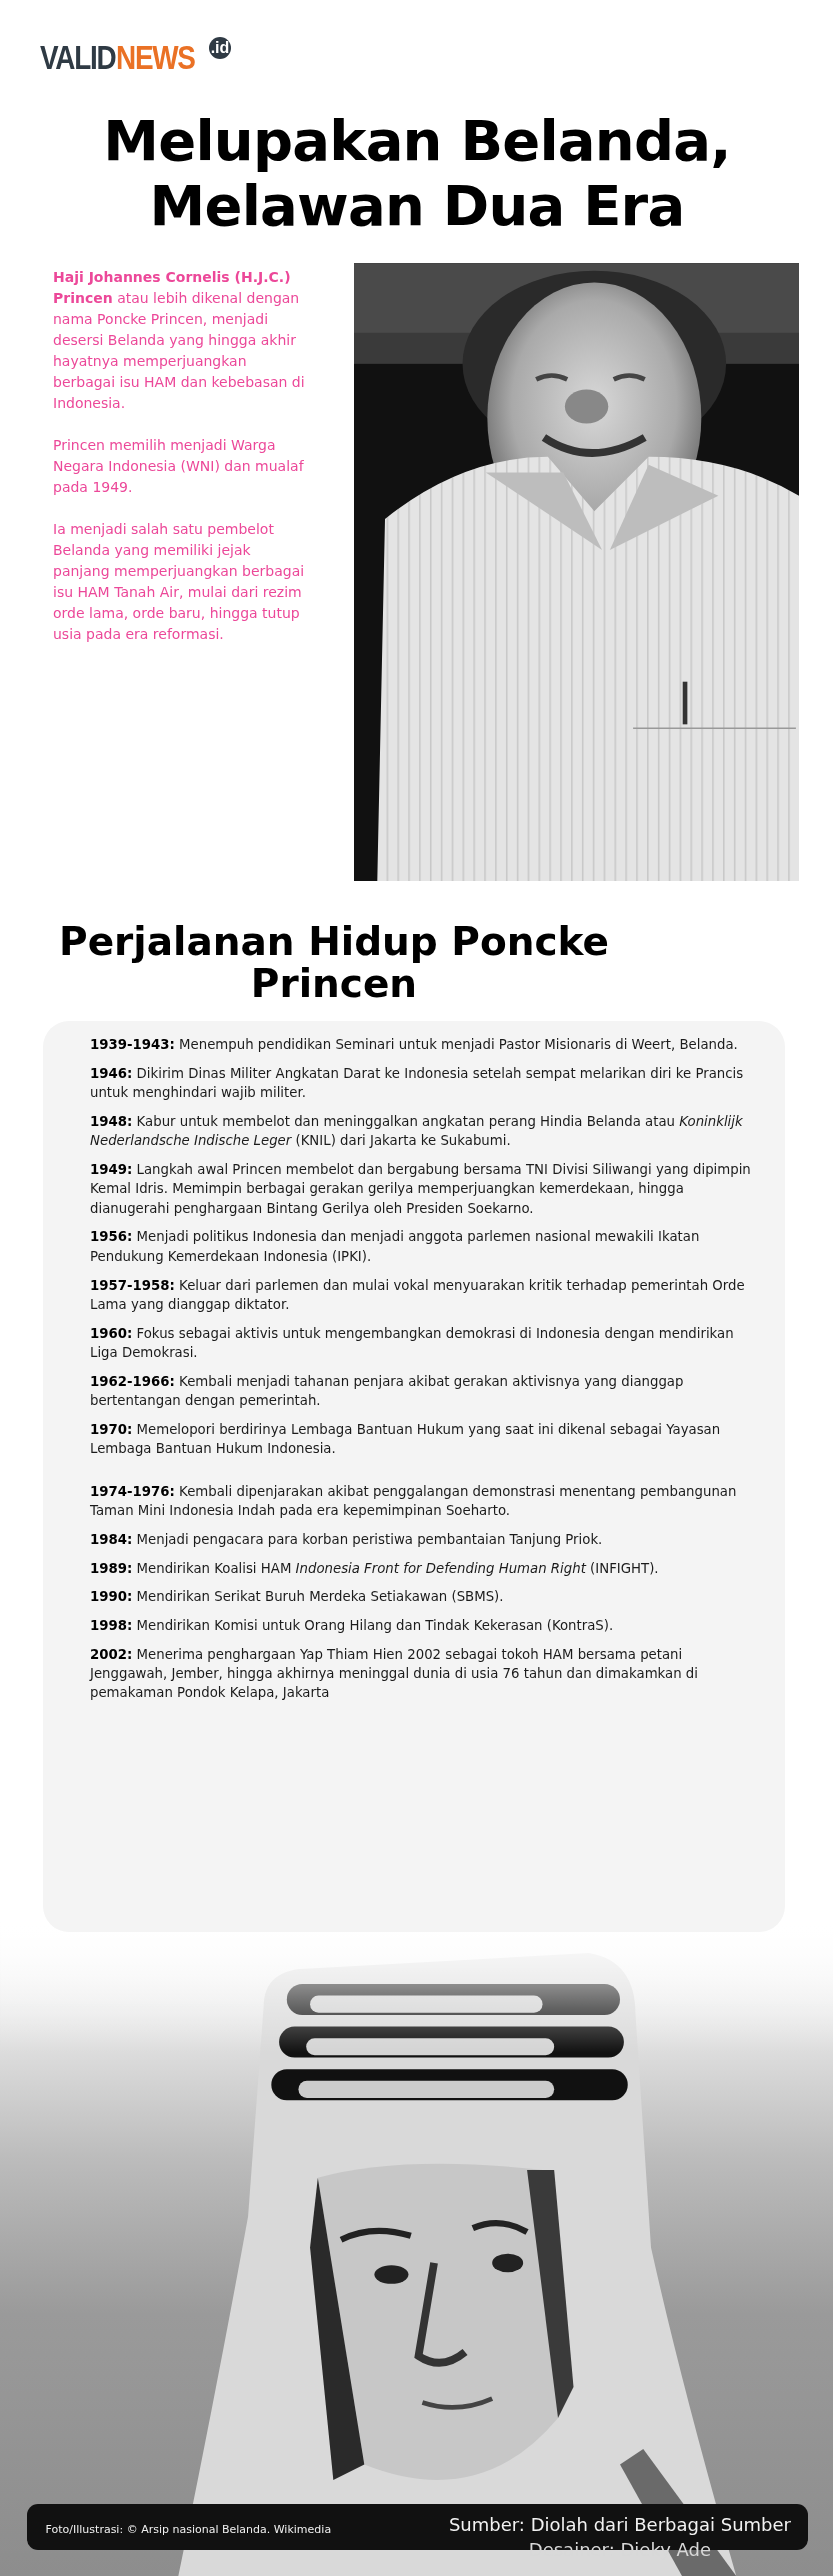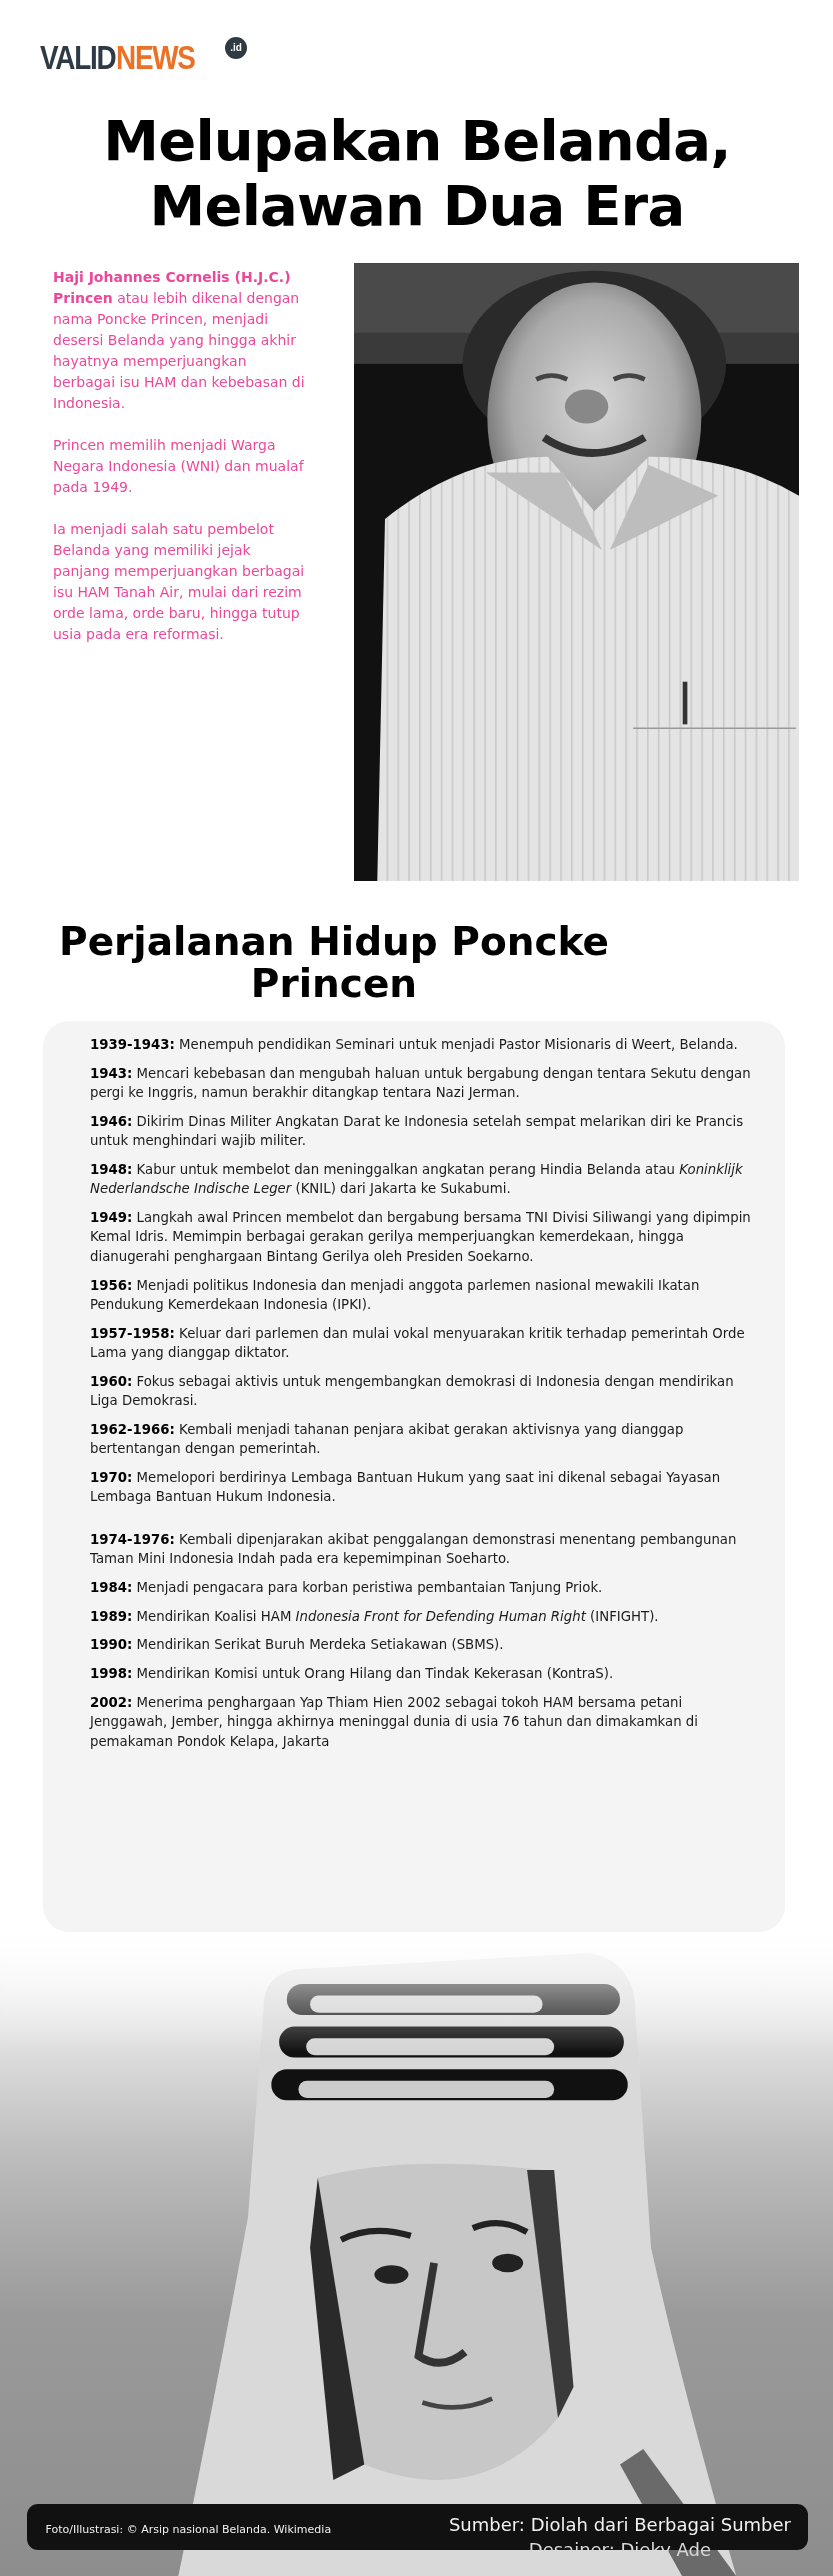--- a/index.html
+++ b/index.html
@@ -25,28 +25,28 @@
     font-size: 34px;
     letter-spacing: -1.5px;
     line-height: 36px;
     transform: scaleX(0.82);
     transform-origin: left bottom;
   }
   .logo-valid { color: #2f3a44; }
   .logo-news  { color: #ea7125; margin-left: -15.5px; }
   .logo-badge {
     position: absolute;
-    left: 185px; top: 0px;
+    left: 169px; top: 0px;
     width: 22px; height: 22px;
     border-radius: 50%;
     background: #2f3a44;
     color: #ffffff;
     font-family: "Liberation Sans", sans-serif;
     font-weight: 700;
-    font-size: 10px;
+    font-size: 16px;
     line-height: 22px;
     text-align: center;
   }
 
   
   .main-title {
     position: absolute;
     left: 0; top: 108px;
     width: 834px;
     text-align: center;
@@ -246,21 +246,20 @@
 
     <path d="M545 620 q45 15 90 -5" stroke="#444" stroke-width="6" fill="none"></path>
 
     <path d="M830 680 L950 844 L880 844 L800 700 Z" fill="#6a6a6a"></path>
     <rect x="0" y="0" width="1076" height="844" fill="url(#fadeTop)"></rect>
   </svg>
 </div>
 
 <div class="timeline">
   <div class="tl-item"><span class="tl-year">1939-1943:</span> <span>Menempuh pendidikan Seminari untuk menjadi Pastor Misionaris di Weert, Belanda.</span></div>
-  <div class="tl-item"><span class="tl-year">1943:</span> <span>Mencari kebebasan dan mengubah haluan untuk bergabung dengan tentara Sekutu dengan pergi ke Inggris, namun berakhir ditangkap tentara Nazi Jerman.</span></div>
   <div class="tl-item"><span class="tl-year">1946:</span> <span>Dikirim Dinas Militer Angkatan Darat ke Indonesia setelah sempat melarikan diri ke Prancis untuk menghindari wajib militer.</span></div>
   <div class="tl-item"><span class="tl-year">1948:</span> <span>Kabur untuk membelot dan meninggalkan angkatan perang Hindia Belanda atau </span><span class="tl-it">Koninklijk Nederlandsche Indische Leger</span><span> (KNIL) dari Jakarta ke Sukabumi.</span></div>
   <div class="tl-item"><span class="tl-year">1949:</span> <span>Langkah awal Princen membelot dan bergabung bersama TNI Divisi Siliwangi yang dipimpin Kemal Idris. Memimpin berbagai gerakan gerilya memperjuangkan kemerdekaan, hingga dianugerahi penghargaan Bintang Gerilya oleh Presiden Soekarno.</span></div>
   <div class="tl-item"><span class="tl-year">1956:</span> <span>Menjadi politikus Indonesia dan menjadi anggota parlemen nasional mewakili Ikatan Pendukung Kemerdekaan Indonesia (IPKI).</span></div>
   <div class="tl-item"><span class="tl-year">1957-1958:</span> <span>Keluar dari parlemen dan mulai vokal menyuarakan kritik terhadap pemerintah Orde Lama yang dianggap diktator.</span></div>
   <div class="tl-item"><span class="tl-year">1960:</span> <span>Fokus sebagai aktivis untuk mengembangkan demokrasi di Indonesia dengan mendirikan Liga Demokrasi.</span></div>
   <div class="tl-item"><span class="tl-year">1962-1966:</span> <span>Kembali menjadi tahanan penjara akibat gerakan aktivisnya yang dianggap bertentangan dengan pemerintah.</span></div>
   <div class="tl-item extra-gap"><span class="tl-year">1970:</span> <span>Memelopori berdirinya Lembaga Bantuan Hukum yang saat ini dikenal sebagai Yayasan Lembaga Bantuan Hukum Indonesia.</span></div>
   <div class="tl-item"><span class="tl-year">1974-1976:</span> <span>Kembali dipenjarakan akibat penggalangan demonstrasi menentang pembangunan Taman Mini Indonesia Indah pada era kepemimpinan Soeharto.</span></div>
   <div class="tl-item"><span class="tl-year">1984:</span> <span>Menjadi pengacara para korban peristiwa pembantaian Tanjung Priok.</span></div>

